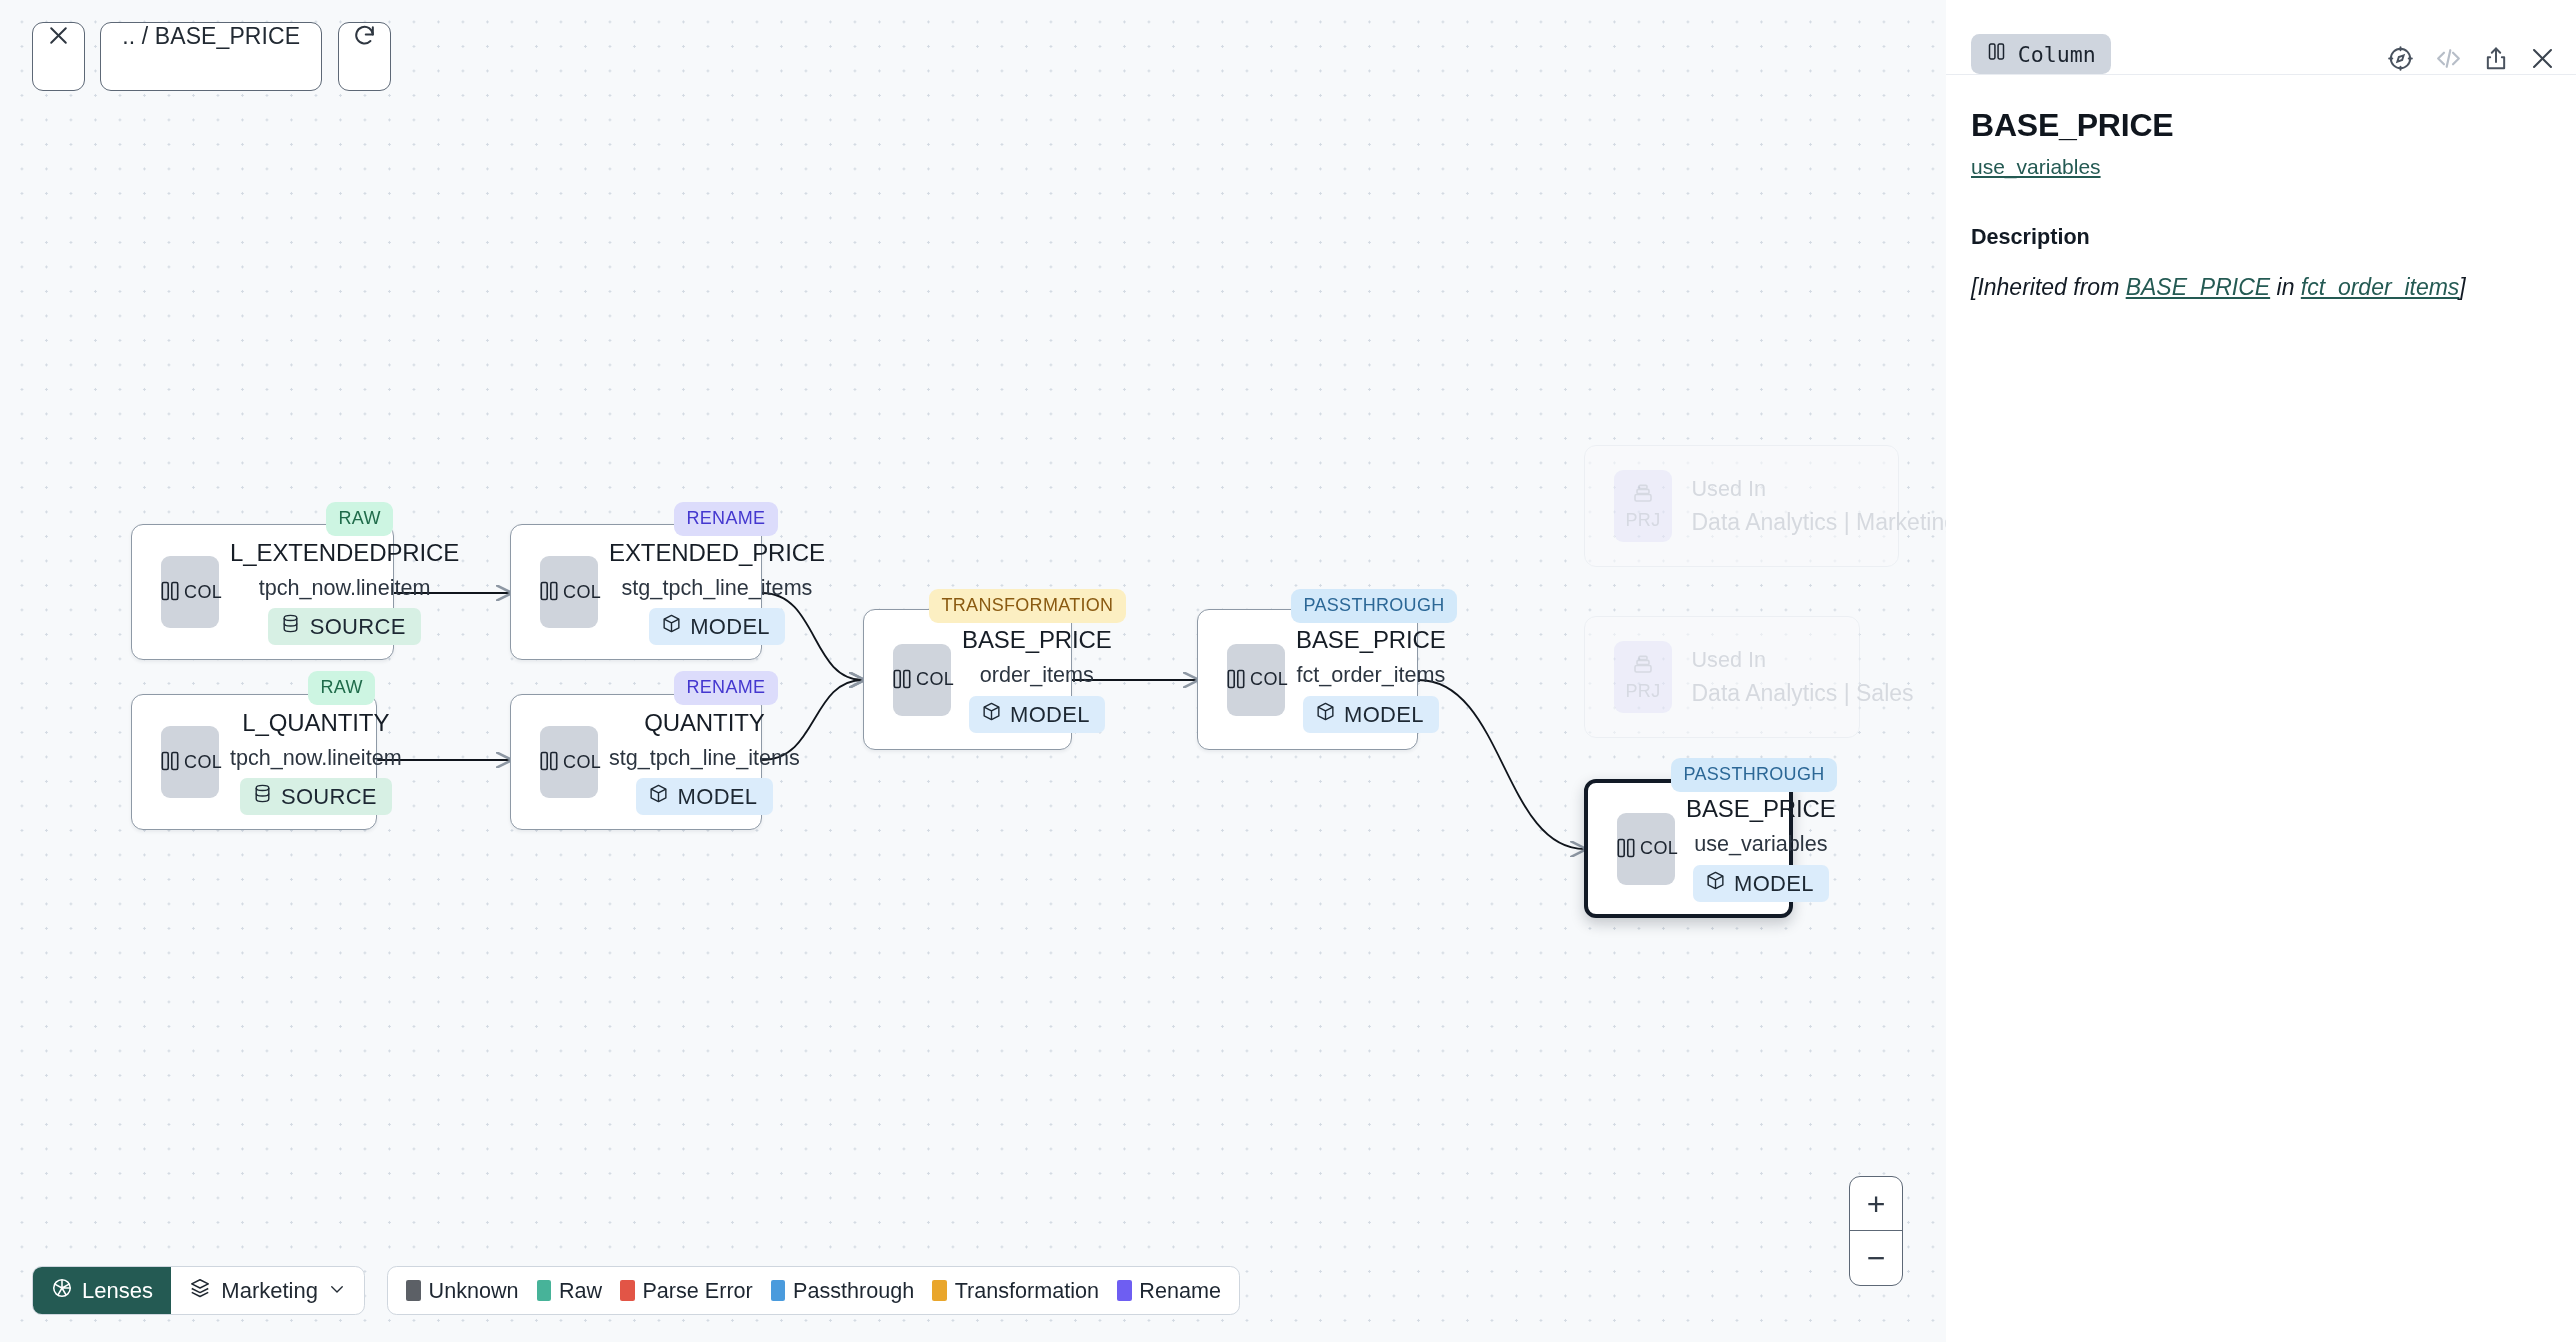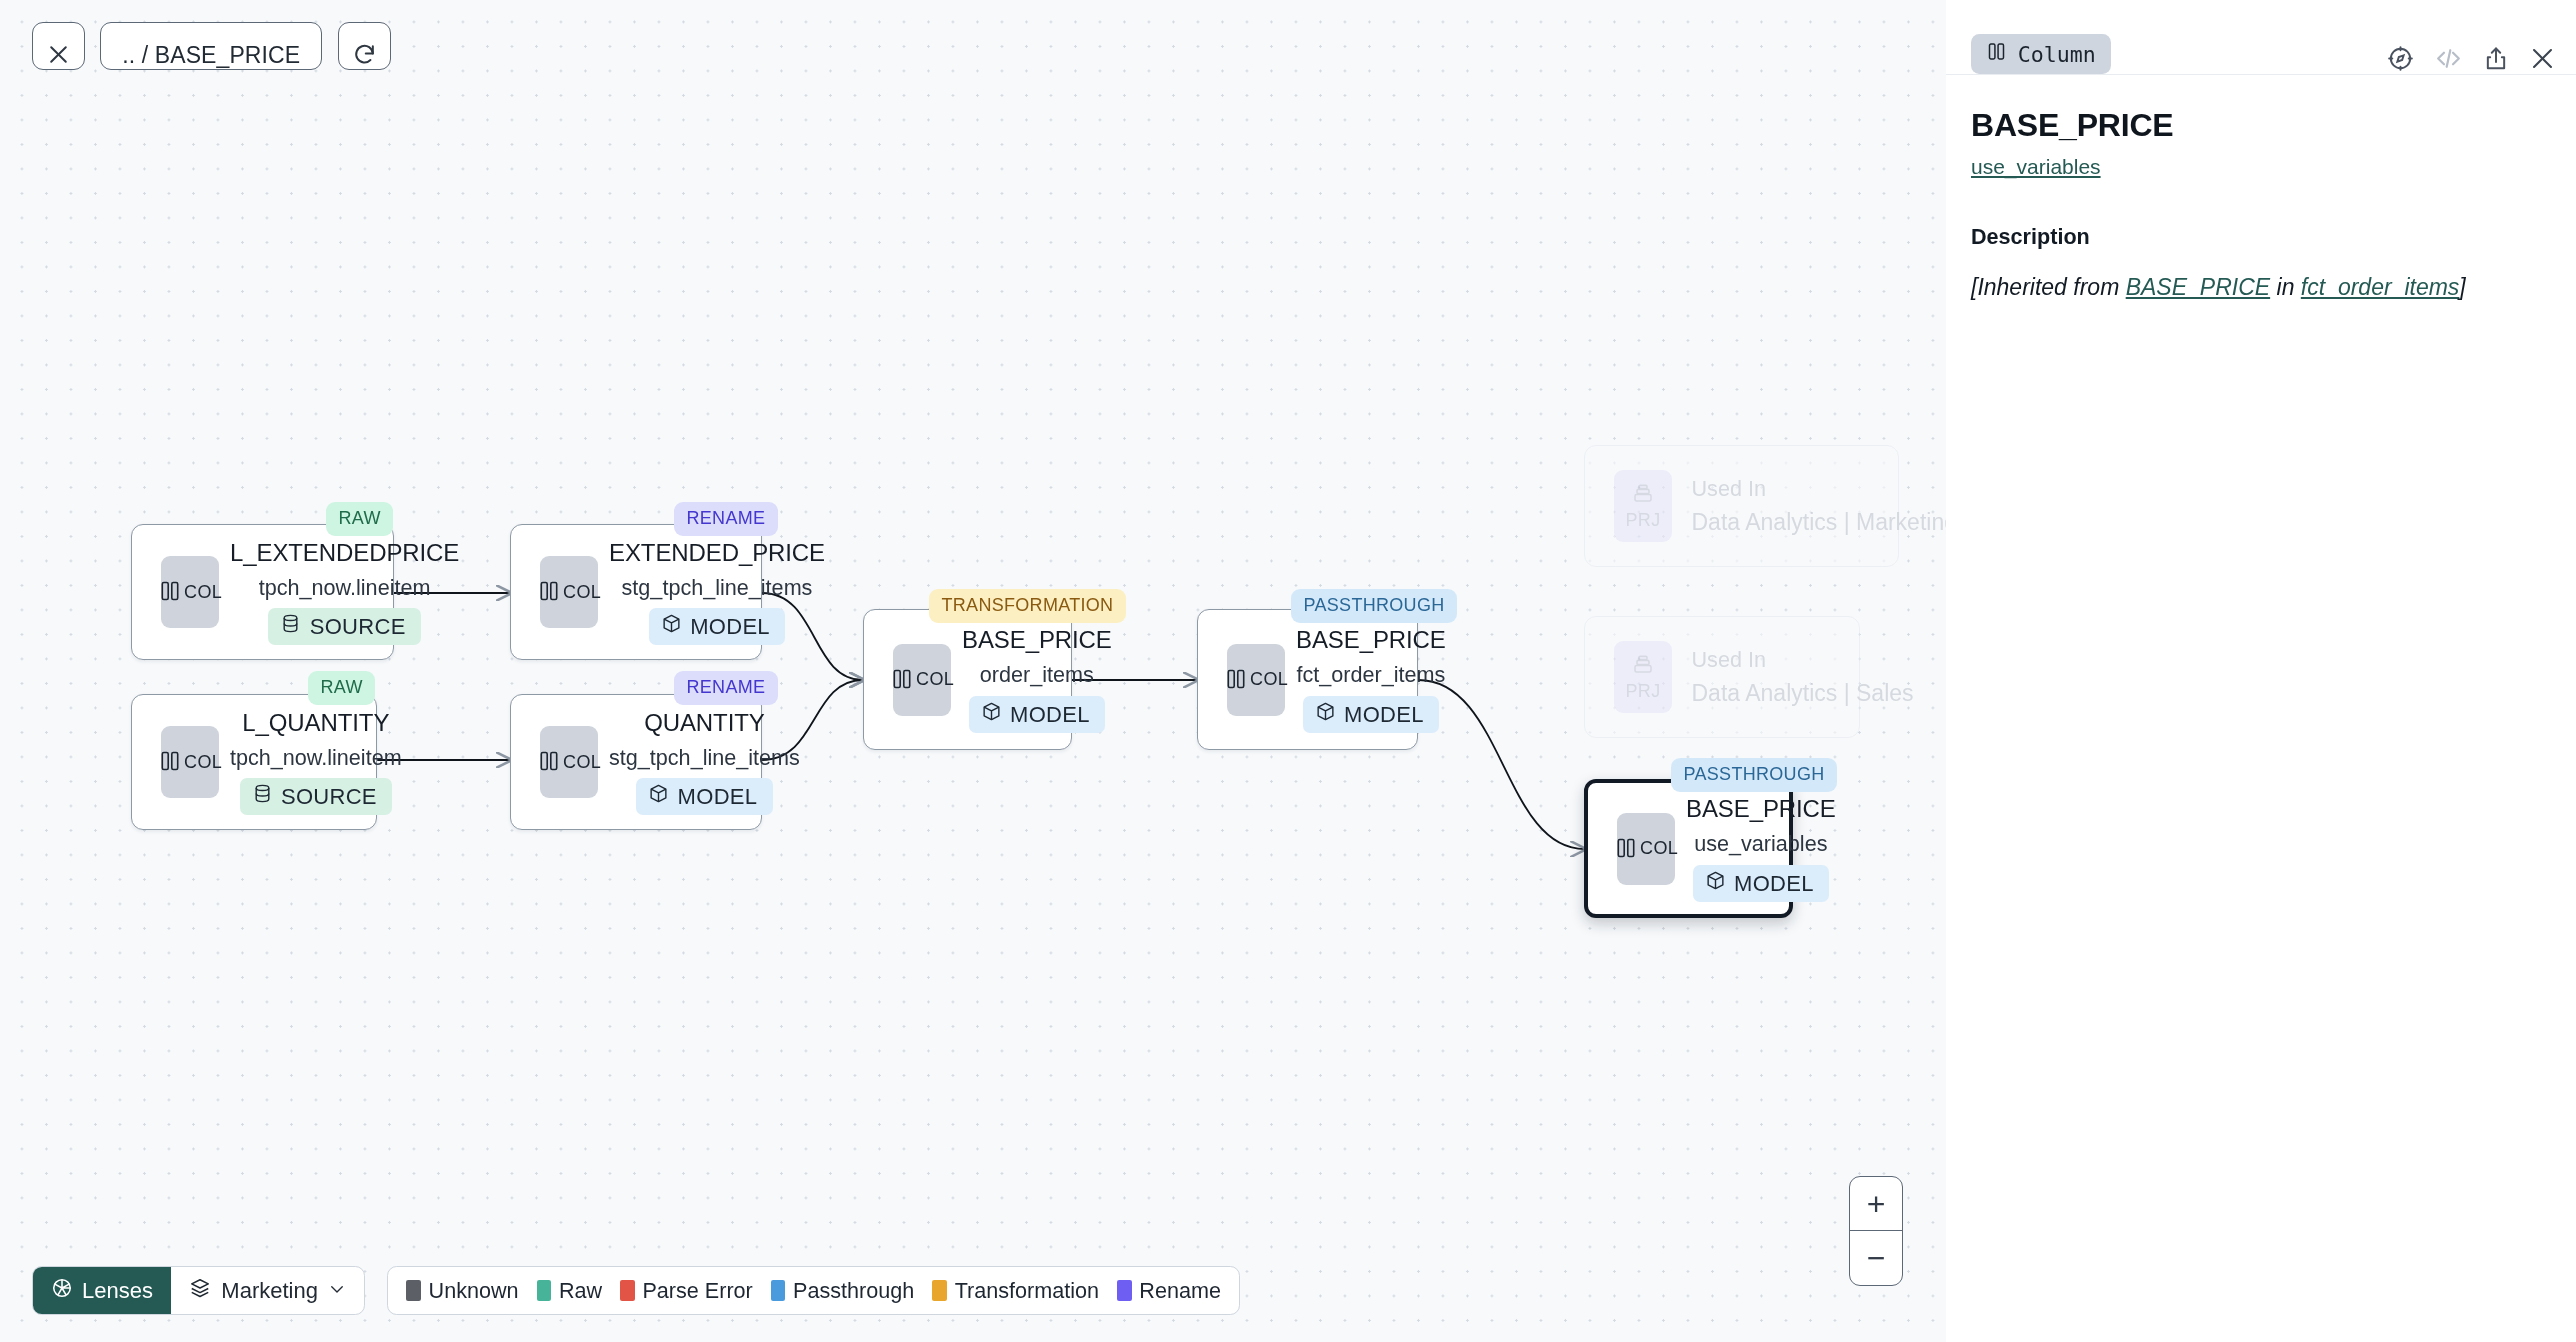--- a/index.html
+++ b/index.html
@@ -19,21 +19,21 @@
     background-image: radial-gradient(circle, #d3dae2 1.1px, transparent 1.2px);
     background-size: 24.5px 24.5px;
     background-position: 9.7px 9.7px;
     overflow: hidden;
   }
 
   
   #top-tools { position: absolute; left: 32px; top: 22px; display: flex; align-items: center; gap: 15.3px; z-index: 40; }
   .tbtn {
     background: #fff; border: 1.7px solid #5d6876; border-radius: 11px;
-    height: 48px; display: flex; align-items: flex-end; justify-content: center;
+    height: 69px; display: flex; align-items: flex-start; justify-content: center;
     color: #2f3741; cursor: pointer;
   }
   .tbtn.sq { width: 53px; }
   .tbtn.pill { padding: 0 21px; font-size: 23px; letter-spacing: 0.1px; color: #222a33; }
 
   
   .node {
     position: absolute; background: #fff;
     border: 1.7px solid #8e99a6; border-radius: 12px;
     box-shadow: 0 1.4px 3.5px rgba(30,40,60,.07);

